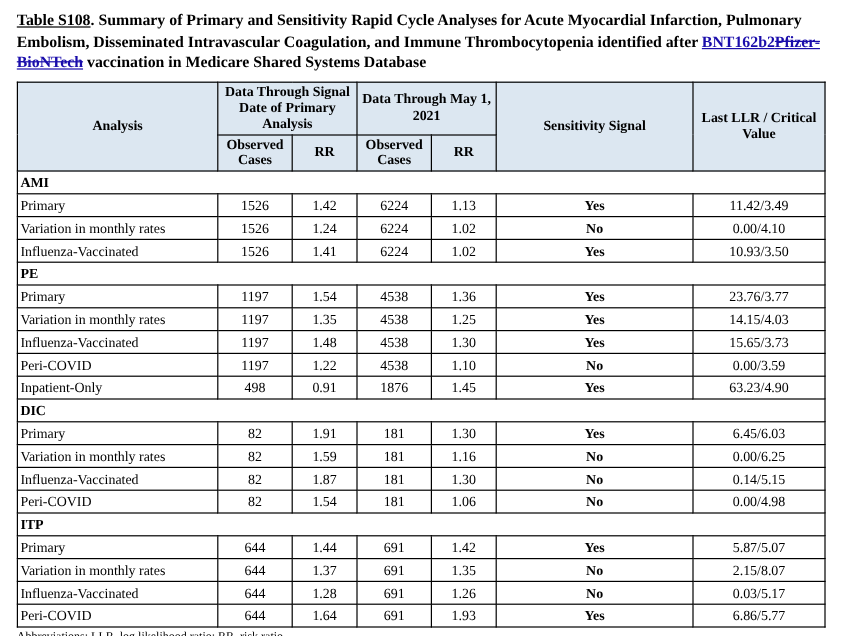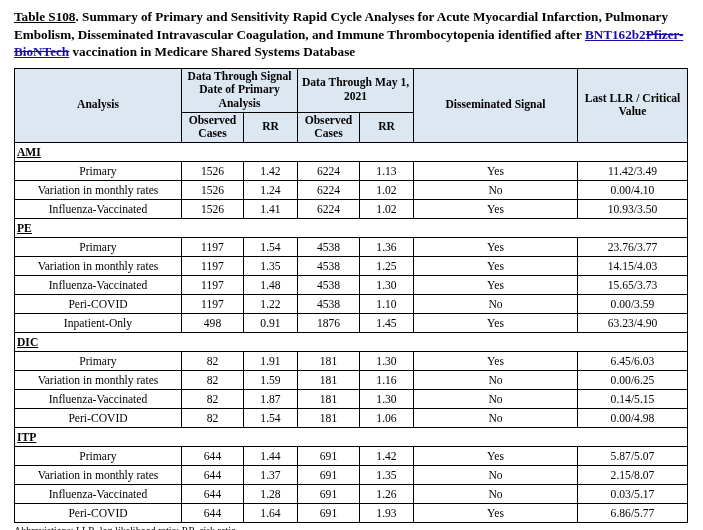--- a/index.html
+++ b/index.html
@@ -59,33 +59,33 @@
     font-weight: bold;
     text-align: center;
     line-height: 1.18;
     font-size: 11.6px;
   }
   .grp td {
     font-weight: bold;
     text-align: left;
     padding-left: 4px;
     height: 16px;
-    text-decoration: underline;
   }
   td.rowlabel {
-    text-align: center;
+    text-align: left;
     padding-left: 14px;
     height: 16px;
     margin-left: 44px;
   }
   td.num {
     text-align: center;
   }
   td.sig {
     text-align: center;
+    font-weight: bold;
   }
   td.llr {
     text-align: center;
   }
   .footnote {
     font-size: 10px;
     margin-top: 2px;
     font-family: "Liberation Serif", "DejaVu Serif", serif;
   }
   
@@ -114,21 +114,21 @@
         <col class="c3">
         <col class="c4">
         <col class="c5">
         <col class="c6">
     </colgroup>
     <thead>
       <tr>
         <th rowspan="2">Analysis</th>
         <th colspan="2">Data Through Signal Date of Primary Analysis</th>
         <th colspan="2">Data Through May 1, 2021</th>
-        <th rowspan="2">Disseminated Signal</th>
+        <th rowspan="2">Sensitivity Signal</th>
         <th rowspan="2">Last LLR / Critical Value</th>
       </tr>
       <tr>
         <th>Observed Cases</th>
         <th>RR</th>
         <th>Observed Cases</th>
         <th>RR</th>
       </tr>
     </thead>
     <tbody id="tbody">

